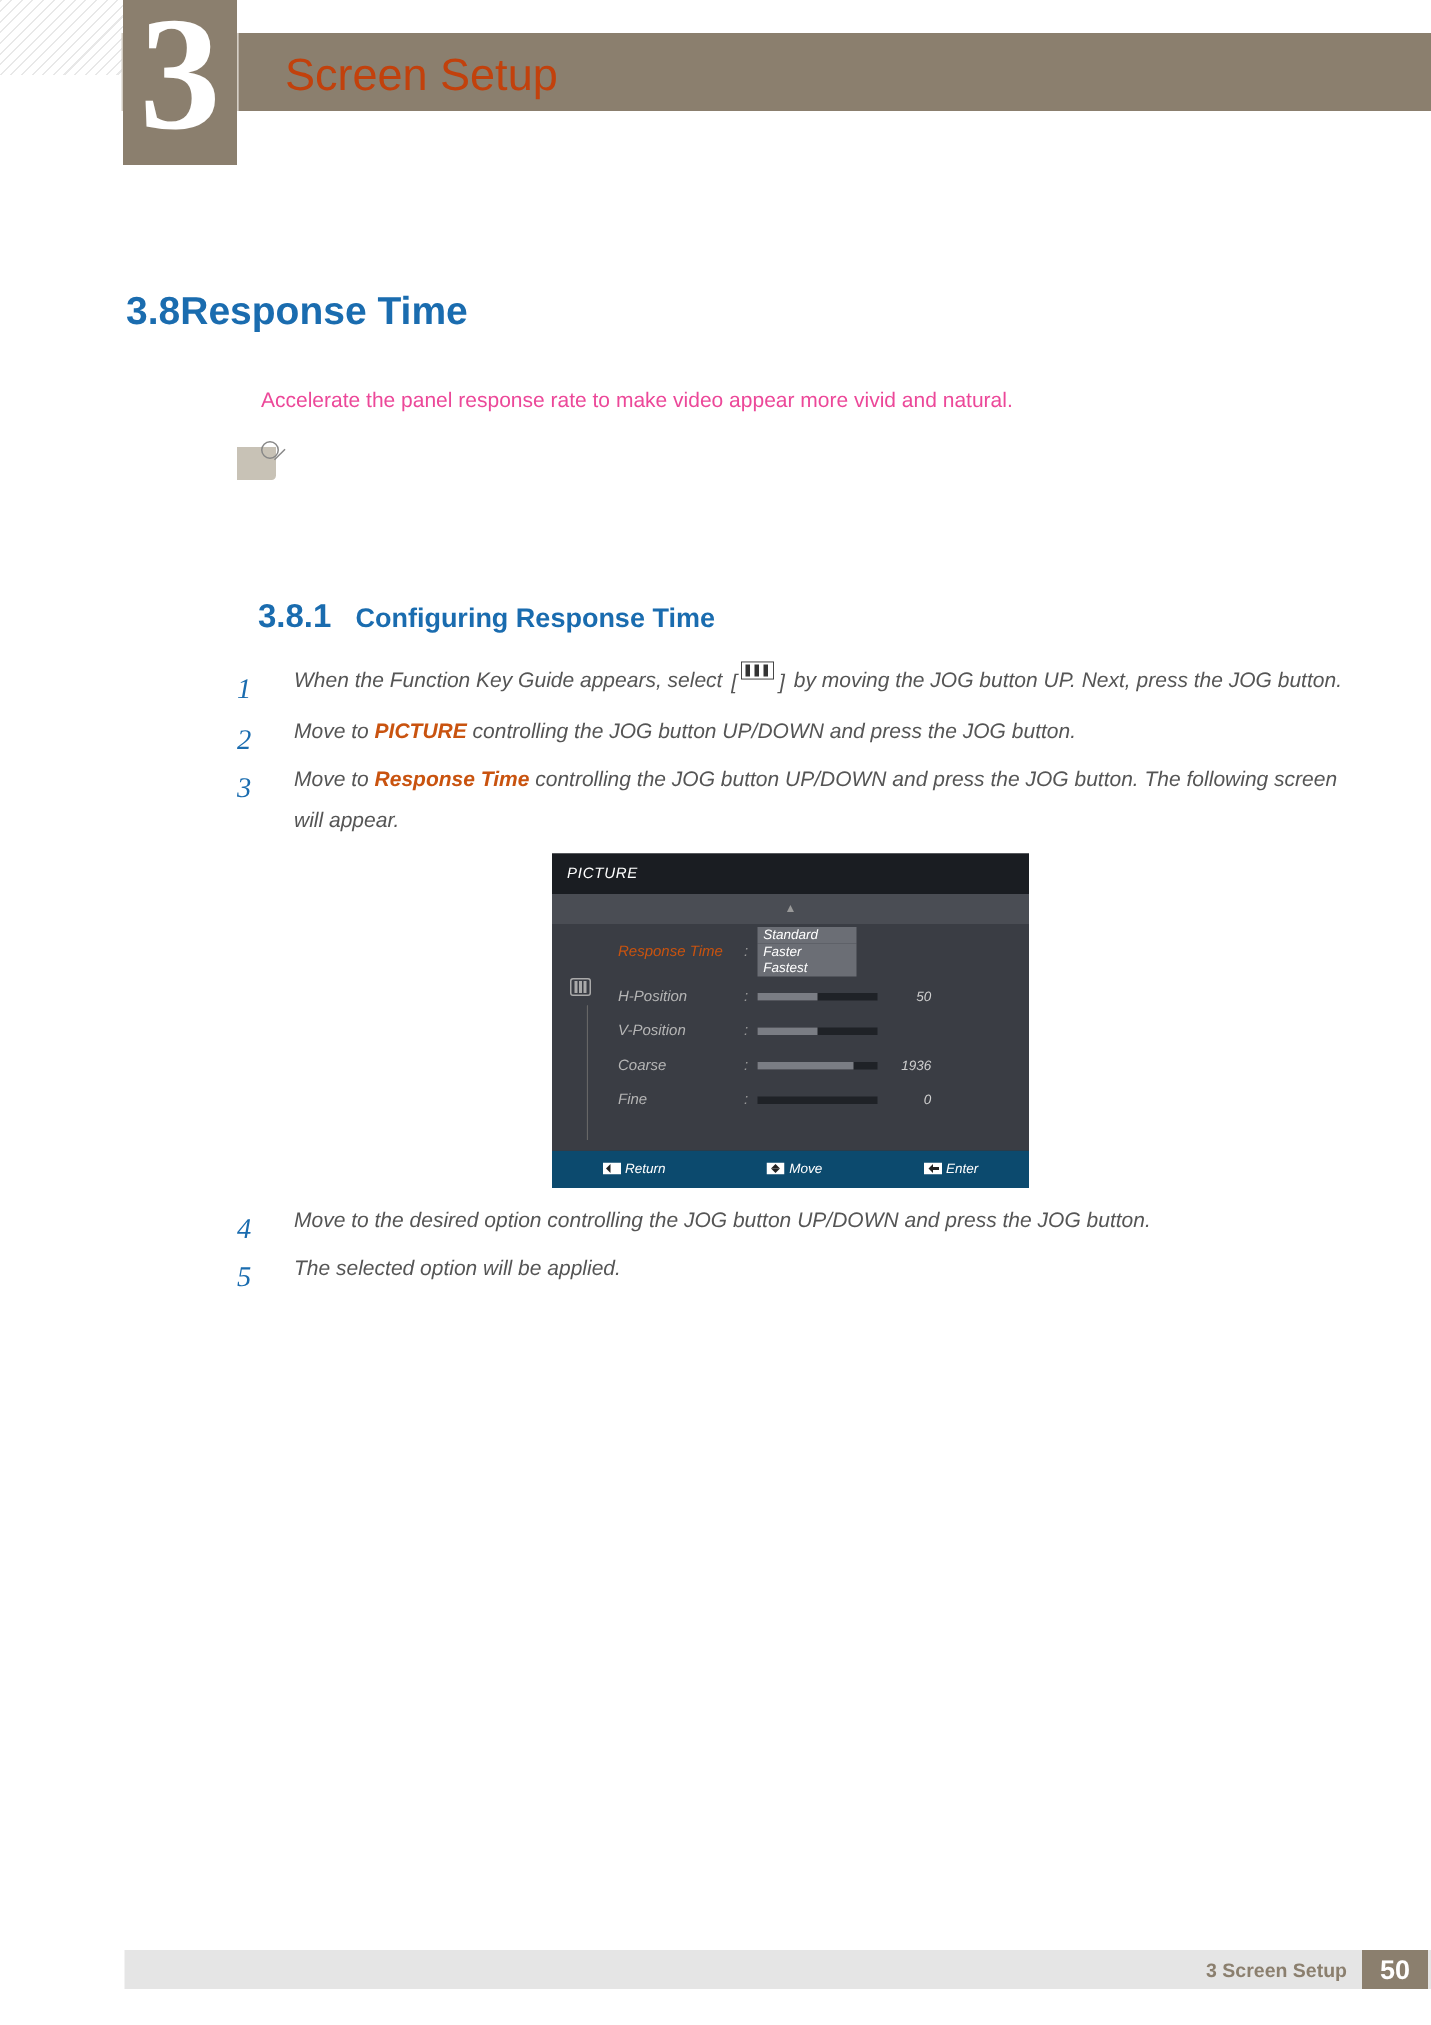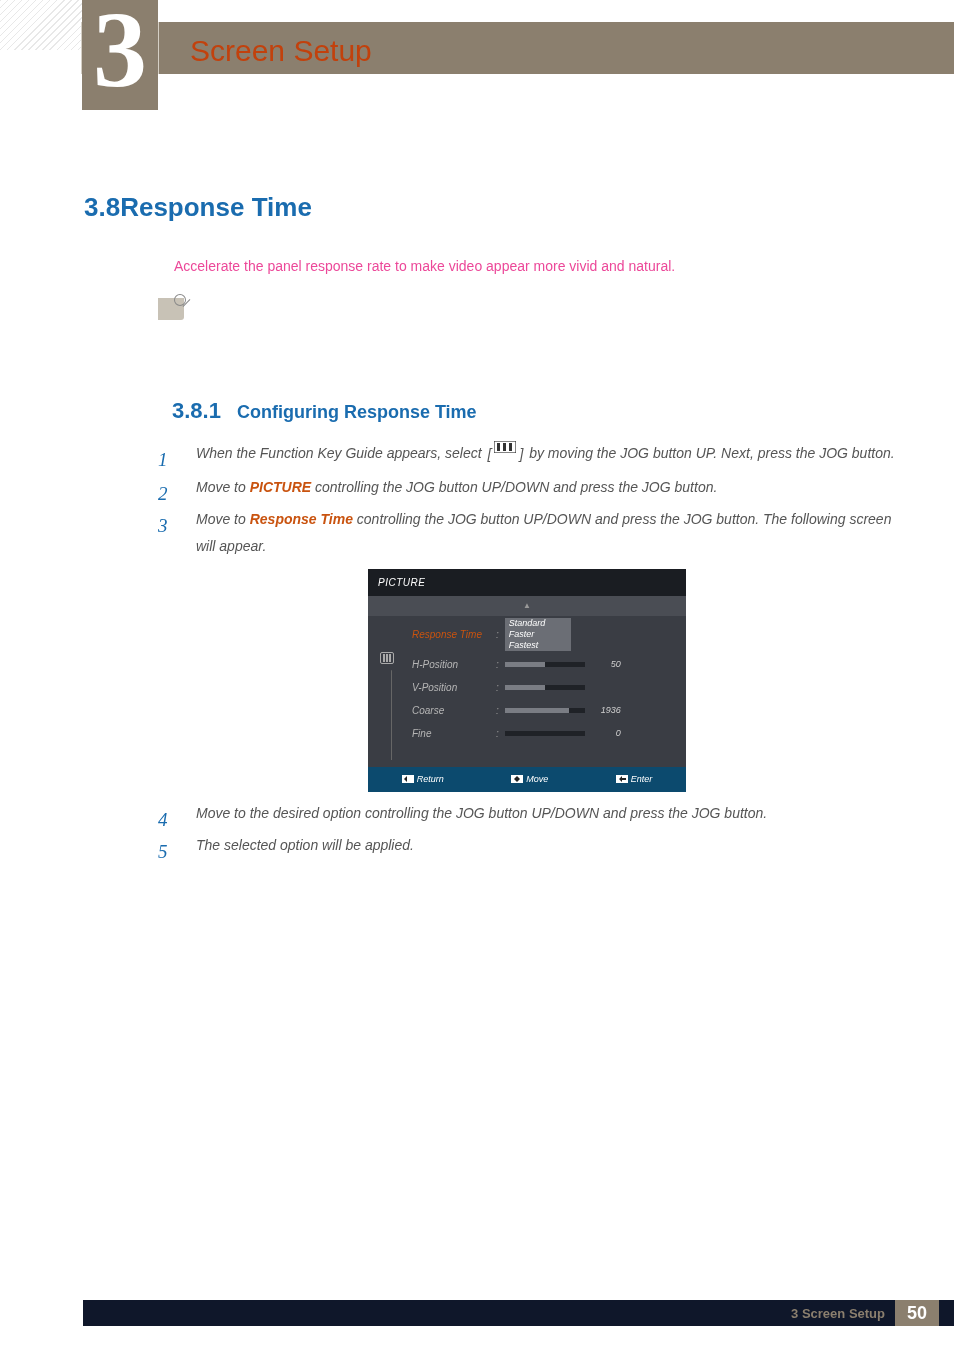--- a/index.html
+++ b/index.html
@@ -336,25 +336,25 @@
       font-size: 9px;
       color: #fff;
     }
     .osd-footer span svg { vertical-align: middle; margin-right: 3px; }
     .bottom-bar {
       position: absolute;
       bottom: 24px;
       left: 83px;
       right: 0;
       height: 26px;
-      background: #0f172a;
+      background: #e5e5e5;
       display: flex;
       justify-content: flex-end;
       align-items: center;
-      padding-right: 15px;
+      padding-right: 2px;
     }
     .footer-label {
       font-size: 13px;
       color: #8b7f6e;
       font-weight: bold;
       padding-right: 10px;
     }
     .page-badge {
       background: #8b7f6e;
       color: #fff;

